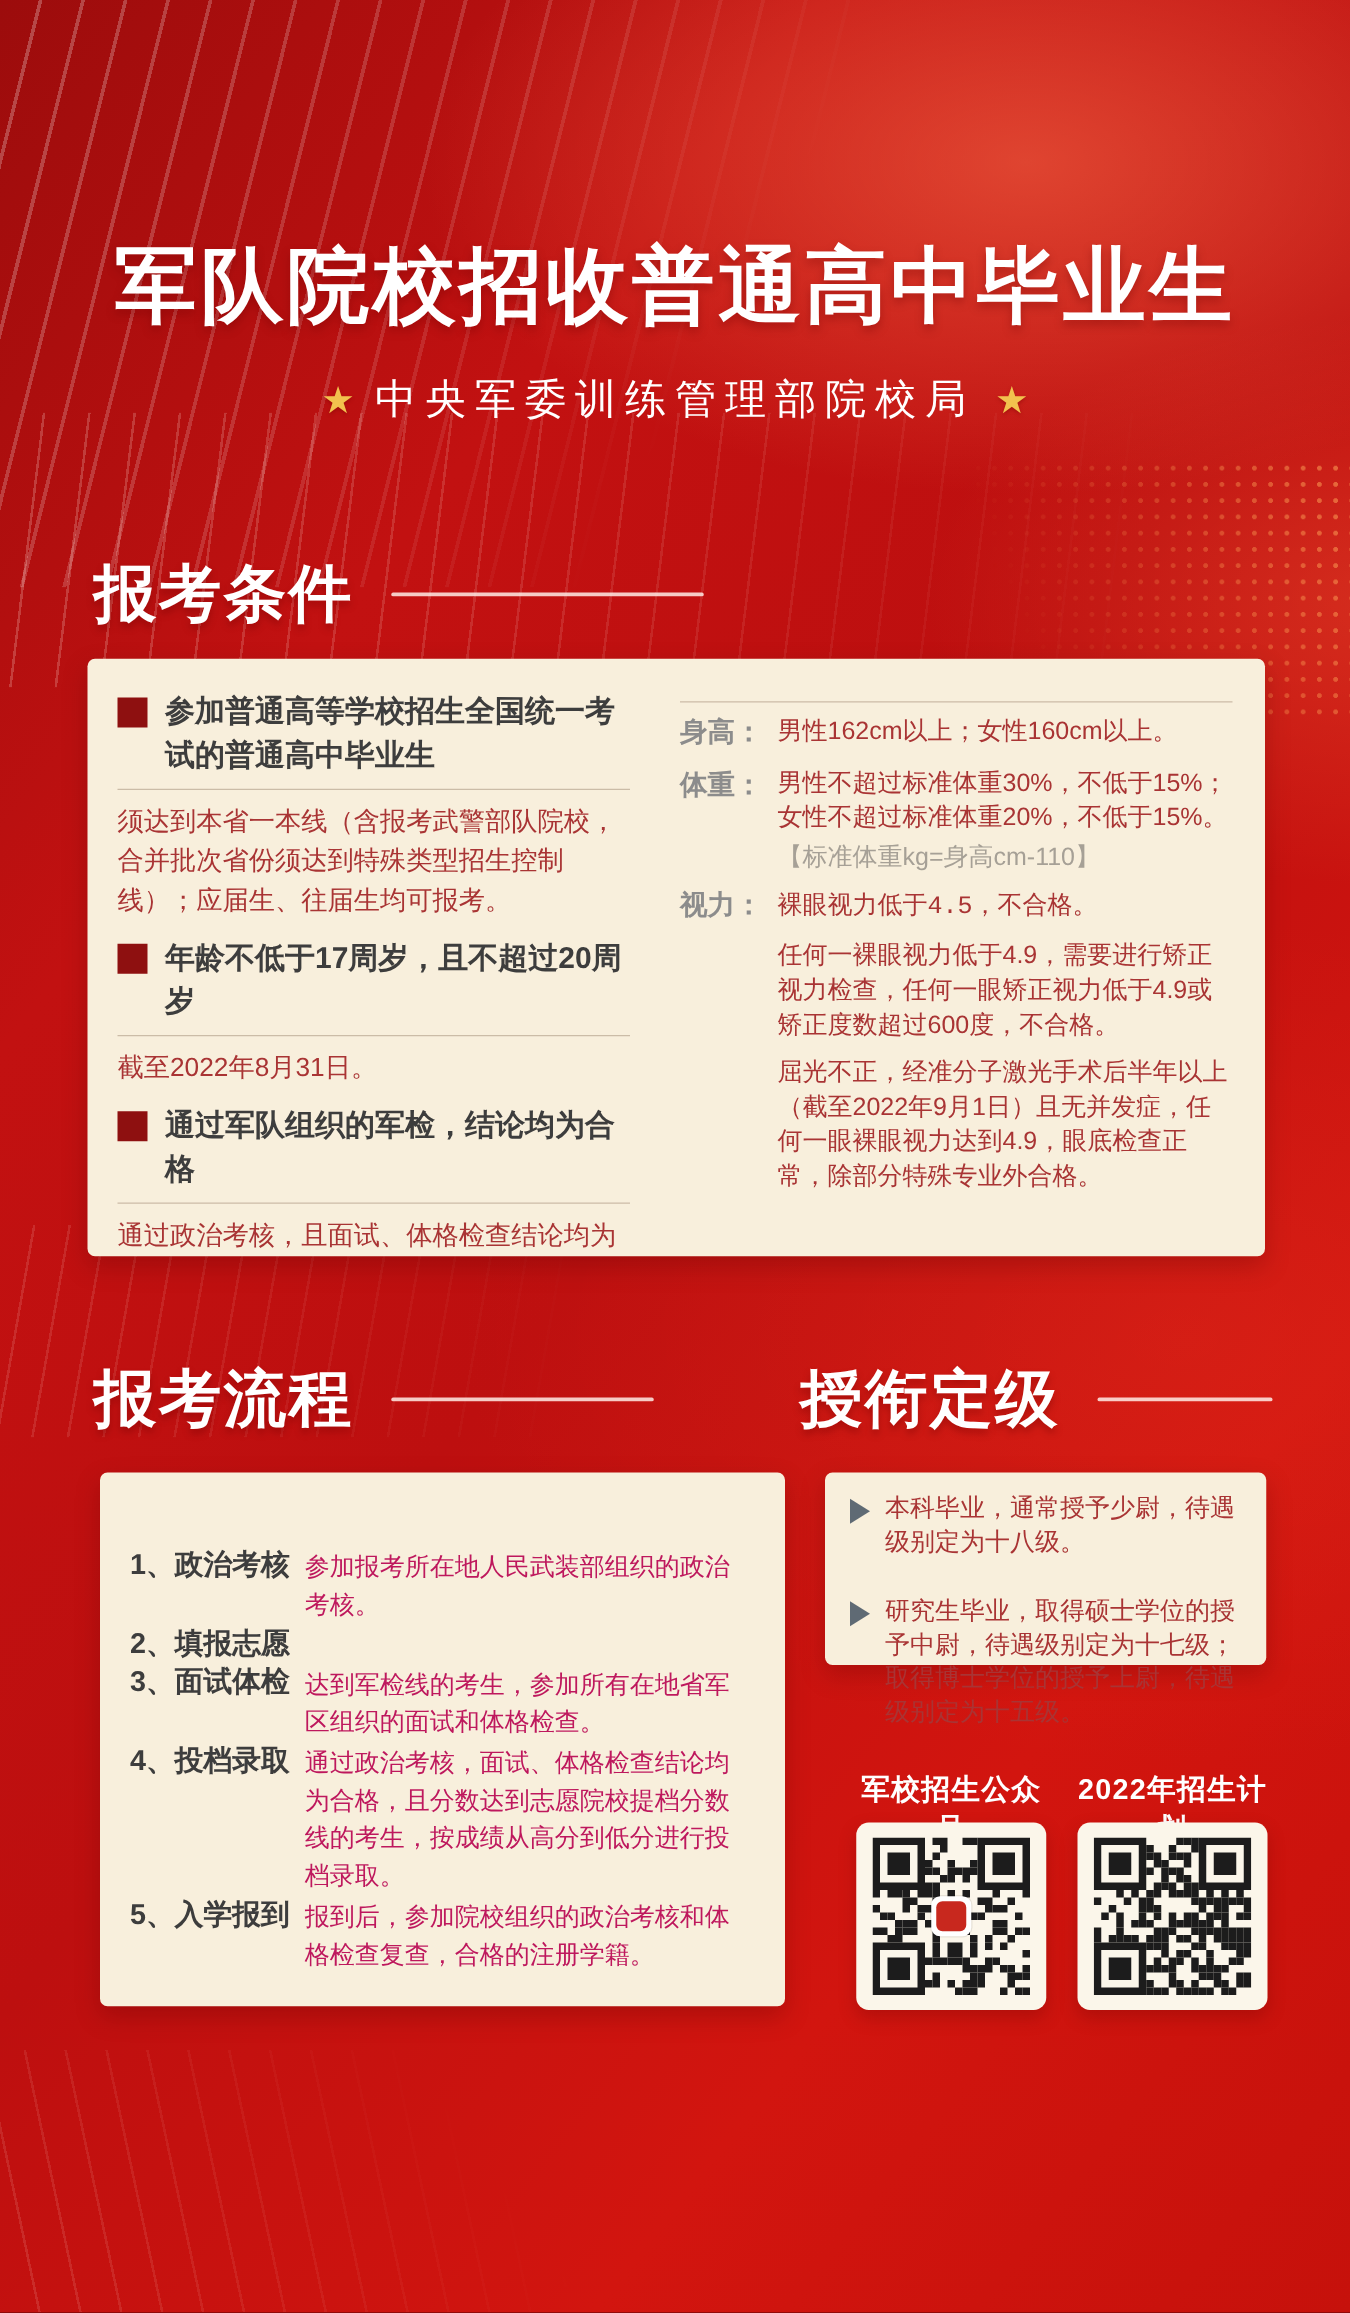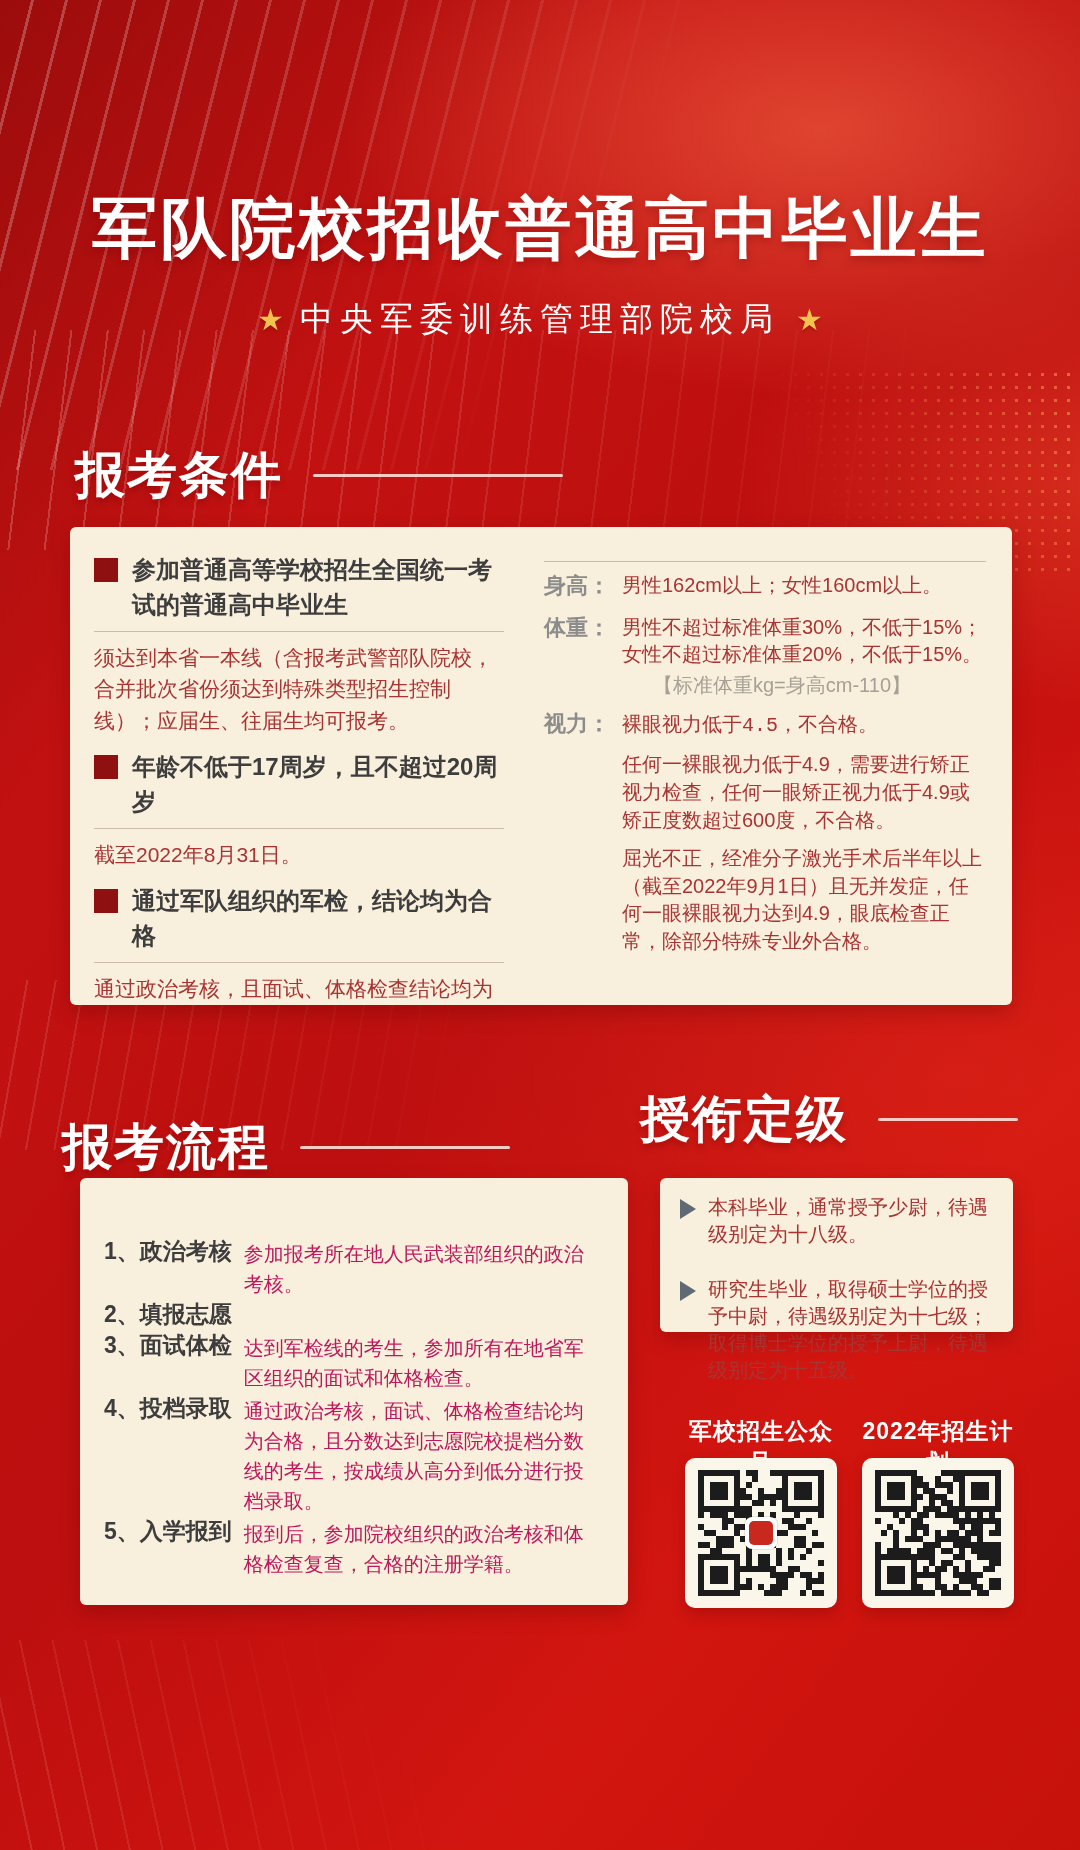--- a/index.html
+++ b/index.html
@@ -48,21 +48,21 @@
     text-shadow:0 4px 8px rgba(110,0,0,.35); }
   .subtitle { position:absolute; top:297px; left:0; right:0;
     display:flex; justify-content:center; align-items:center; gap:16px;
     color:#ffffff; font-size:33px; letter-spacing:7px; font-weight:500; }
   .star { color:#f2c14e; font-size:30px; letter-spacing:0; text-shadow:0 2px 3px rgba(120,0,0,.4); }
 
   .sec-head { position:absolute; display:flex; align-items:center; color:#fff; }
   .sec-title { font-size:50px; font-weight:900; letter-spacing:2px; text-shadow:0 4px 6px rgba(110,0,0,.35); }
   .sec-rule { height:3px; background:rgba(255,236,230,.85); margin-left:30px; border-radius:2px; }
   #h-cond { top:442px; left:75px; }  #h-cond .sec-rule { width:250px; }
-  #h-proc { top:1086px; left:62px;margin-top:28px; } #h-proc .sec-rule { width:210px; }
+  #h-proc { top:1086px; left:75px; } #h-proc .sec-rule { width:210px; }
   #h-rank { top:1086px; left:640px; } #h-rank .sec-rule { width:140px; }
 
   .card { position:absolute; background:#f8efdc; border-radius:6px;
     box-shadow:0 8px 20px rgba(90,0,0,.28); box-sizing:border-box; }
 
   #card-cond { top:527px; left:70px; width:942px; height:478px; display:flex; overflow:hidden; }
   .col-left  { width:462px; padding:26px 28px 20px 24px; box-sizing:border-box; }
   .col-right { flex:1; padding:26px 26px 20px 12px; box-sizing:border-box; }
 
   .cond-item { margin-bottom:14px; }
@@ -70,21 +70,21 @@
   .sq { width:24px; height:24px; background:#8e1010; flex:none; margin-top:5px; }
   .cond-title { font-size:24px; font-weight:700; color:#3d3d3d; line-height:1.45; }
   .rule { height:1px; background:#cbbca7; margin:8px 0 10px 0; }
   .body-red { font-size:21px; color:#a93434; line-height:1.5; margin:0; }
 
   .phys-head-row { display:flex; gap:14px; }
   .phys-title { font-size:23px; font-weight:800; color:#3d3d3d; line-height:1.4; }
   .phys-row { display:flex; margin-bottom:13px; }
   .phys-label { width:78px; flex:none; font-size:22px; font-weight:800; color:#8c8c8c; line-height:1.3; }
   .phys-text { font-size:20px; color:#a93434; line-height:1.38; }
-  .phys-note { color:#a6a096; font-size:20px; margin-top:3px;margin-left:31px; }
+  .phys-note { color:#a6a096; font-size:20px; margin-top:3px; }
   .vision-para { font-size:20px; color:#a93434; line-height:1.38; margin:11px 0 0 78px; }
 
   #card-proc { top:1178px; left:80px; width:548px; height:427px; padding:26px 26px 26px 24px;
     display:flex; flex-direction:column; justify-content:flex-end; }
   .step { display:flex; gap:12px; }
   .step-label { flex:none; font-size:23px; font-weight:800; color:#3d3d3d; line-height:1.35; }
   .step-desc { margin:0; font-size:20px; color:#be185d; line-height:1.5; padding-top:3px; }
 
   #card-rank { top:1178px; left:660px; width:353px; height:154px; padding:16px 18px 14px 20px;
     display:flex; flex-direction:column; gap:28px; }

